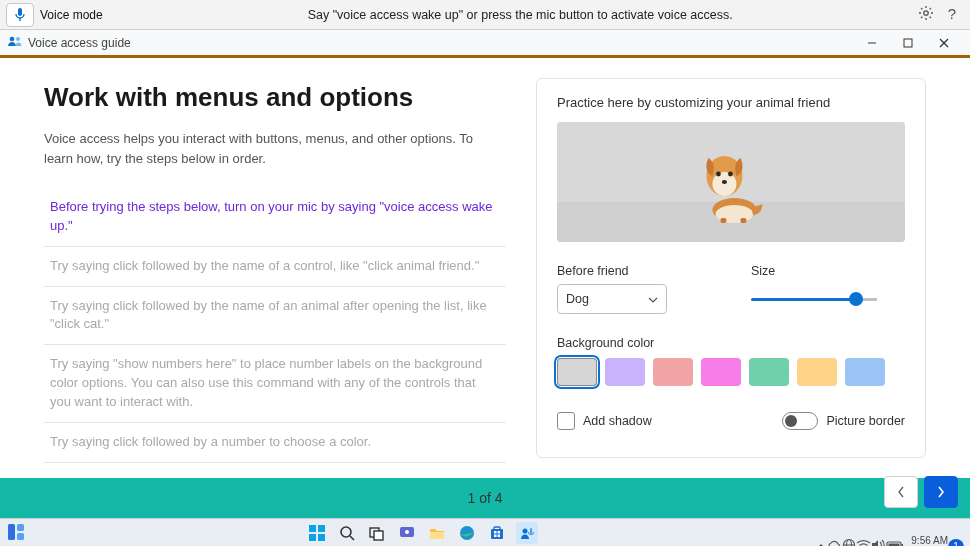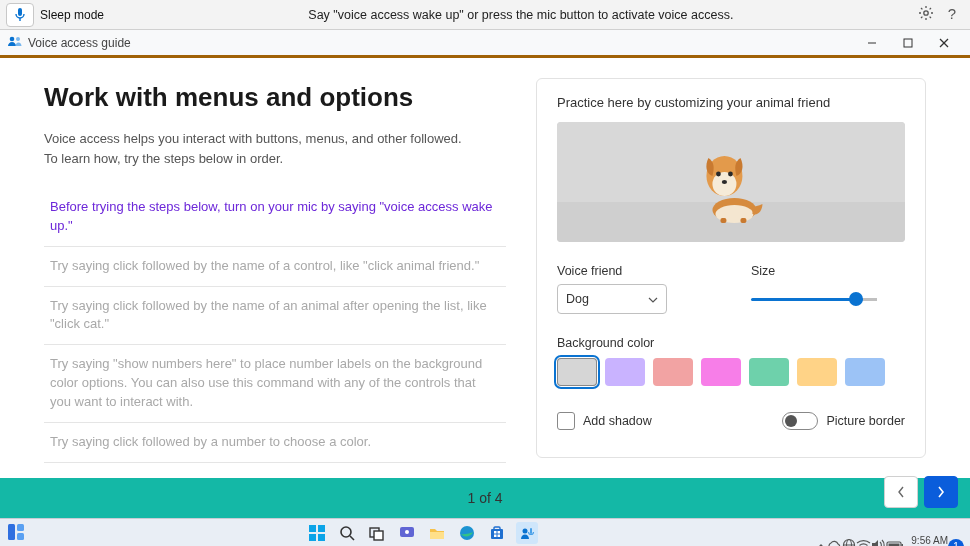--- a/index.html
+++ b/index.html
@@ -64,21 +64,21 @@
 <body>
 
 <div class="va-bar">
   <div class="va-mic">
     <svg width="12" height="16" viewBox="0 0 12 16">
       <rect x="4" y="1" width="4" height="8" rx="2" fill="#0a73d1"></rect>
       <path d="M2 7a4 4 0 0 0 8 0" stroke="#0a73d1" fill="none" stroke-width="1.4"></path>
       <line x1="6" y1="11" x2="6" y2="14" stroke="#0a73d1" stroke-width="1.4"></line>
     </svg>
   </div>
-  <div class="va-sleep">Sleep mode</div>
+  <div class="va-sleep">Voice mode</div>
   <div class="va-msg">Say "voice access wake up" or press the mic button to activate voice access.</div>
   <div class="va-right">
     <span>
       <svg width="16" height="16" viewBox="0 0 16 16">
           <circle cx="8" cy="8" r="2.2" fill="none" stroke="#555" stroke-width="1.3"></circle>
           <path d="M8 1v2M8 13v2M1 8h2M13 8h2M3 3l1.4 1.4M11.6 11.6L13 13M13 3l-1.4 1.4M4.4 11.6L3 13" stroke="#555" stroke-width="1.3"></path>
         </svg>
     </span>
     <span style="font-size:15px;color:#555;">?</span>
   </div>
@@ -110,21 +110,21 @@
           <line x1="1" y1="1" x2="9" y2="9" stroke="#333" stroke-width="1.2"></line>
           <line x1="9" y1="1" x2="1" y2="9" stroke="#333" stroke-width="1.2"></line>
         </svg>
       </div>
   </div>
 </div>
 
 <div class="content">
   <div class="left">
     <div class="h1">Work with menus and options</div>
-    <div class="sub">Voice access helps you interact with buttons, menus, and other followed. To learn how, try the steps below in order.</div>
+    <div class="sub">Voice access helps you interact with buttons, menus, and other options. To learn how, try the steps below in order.</div>
     <div class="step active">Before trying the steps below, turn on your mic by saying "voice access wake up."</div>
     <div class="step">Try saying click followed by the name of a control, like "click animal friend."</div>
     <div class="step">Try saying click followed by the name of an animal after opening the list, like "click cat."</div>
     <div class="step">Try saying "show numbers here" to place number labels on the background color options. You can also use this command with any of the controls that you want to interact with.</div>
     <div class="step">Try saying click followed by a number to choose a color.</div>
   </div>
 
   <div class="card">
     <div class="card-title">Practice here by customizing your animal friend</div>
     <div class="preview">
@@ -141,21 +141,21 @@
         <circle cx="28" cy="38" r="2.4" fill="#2a2a2a"></circle>
         <circle cx="40" cy="38" r="2.4" fill="#2a2a2a"></circle>
         <ellipse cx="34" cy="46" rx="2.6" ry="2" fill="#2a2a2a"></ellipse>
         <rect x="30" y="82" width="6" height="5" rx="2" fill="#c97a30"></rect>
         <rect x="50" y="82" width="6" height="5" rx="2" fill="#c97a30"></rect>
       </svg>
     </div>
 
     <div class="row-controls">
       <div class="ctrl-group">
-        <span class="lbl">Voice friend</span>
+        <span class="lbl">Before friend</span>
         <div class="select">
           <span>Dog</span>
           <span><svg width="10" height="6">
                 <path d="M1 1l4 4 4-4" fill="none" stroke="#555" stroke-width="1.2"></path>
               </svg></span>
         </div>
       </div>
       <div class="ctrl-group">
         <span class="lbl">Size</span>
         <div class="slider-wrap">

